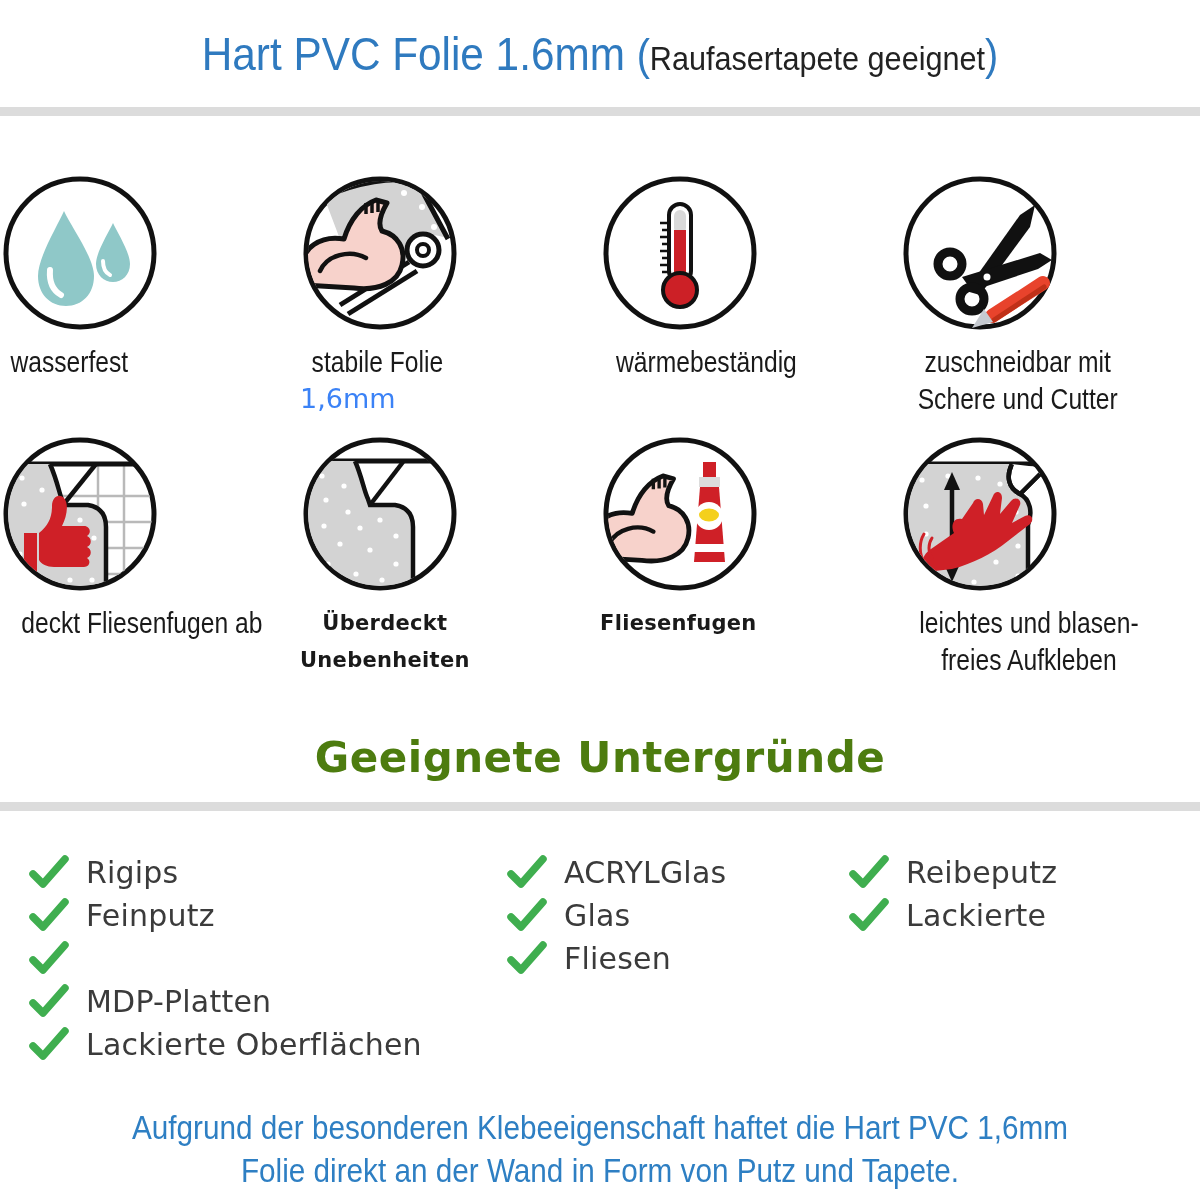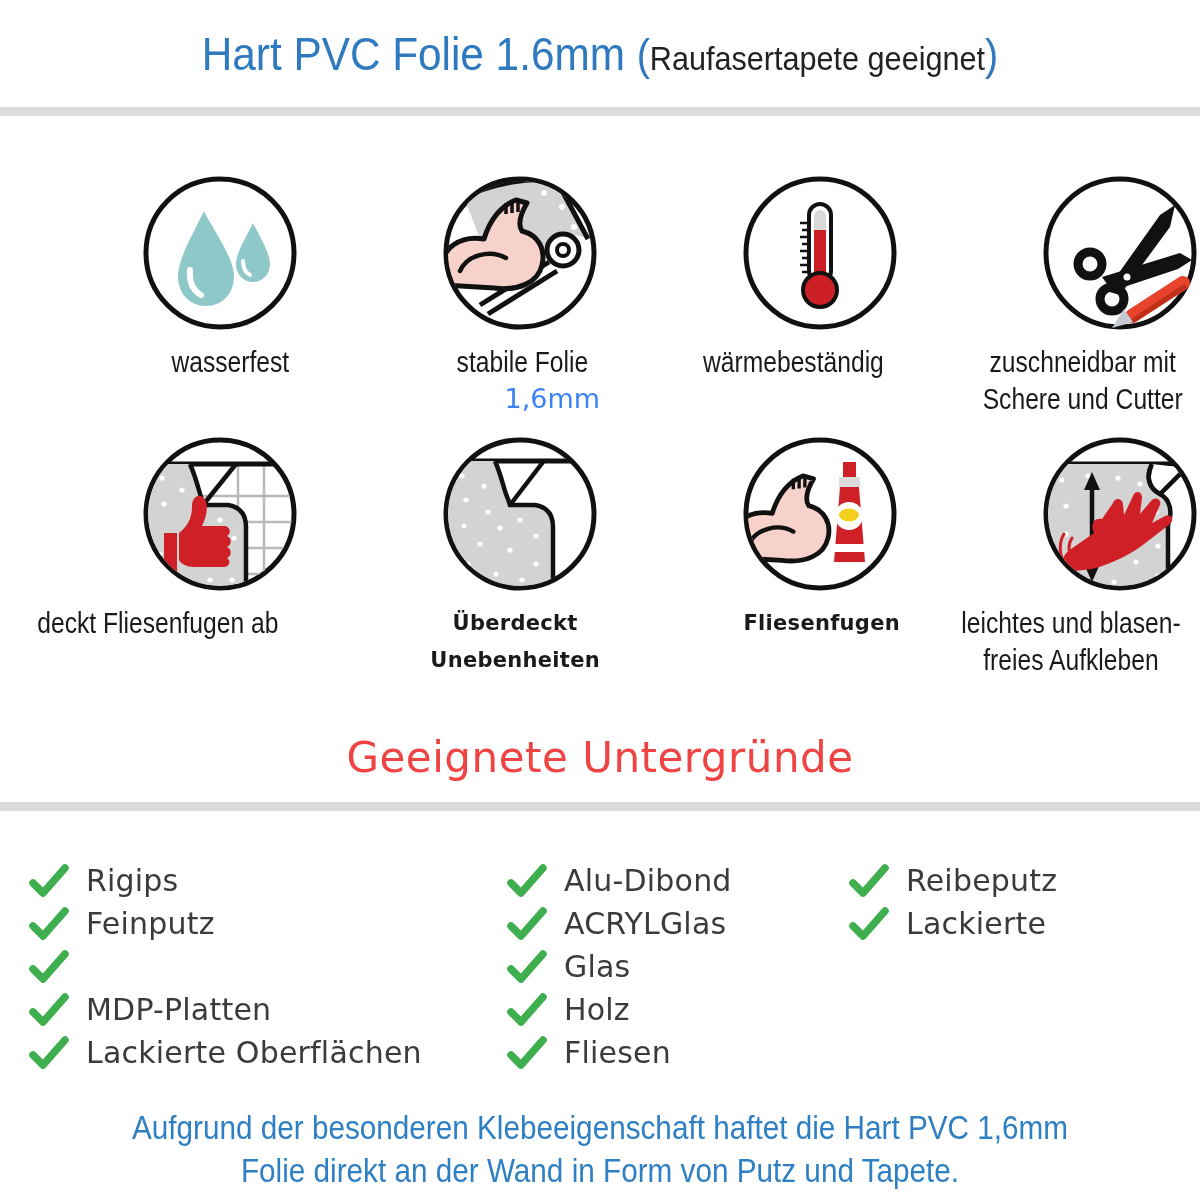--- a/index.html
+++ b/index.html
@@ -18,48 +18,48 @@
   .title .t-sub{font-size:34px;color:#222222;}
   
   .divider{height:9px;background:#dcdcdc;width:1200px;}
   .divider-1{margin-top:21px;}
   .divider-2{margin-top:17px;}
   
   .features{
     display:grid;grid-template-columns:repeat(4,300px);
     margin-top:57px;
   }
-  .feature{display:flex;flex-direction:column;align-items:flex-end;}
+  .feature{display:flex;flex-direction:column;align-items:flex-start;}
   .feature.row1{height:261px;}
   .icon-wrap{width:160px;height:160px;}
   .icon-wrap svg{display:block;width:160px;height:160px;}
   .f-label{
     margin-top:11px;text-align:center;font-size:29px;line-height:37px;
     color:#1a1a1a;transform:scaleX(0.85);transform-origin:50% 0;
     white-space:nowrap;
   }
   .f-label.geo{
     font-family:"DejaVu Sans",sans-serif;font-weight:700;font-size:21px;
     transform:none;letter-spacing:0.3px;line-height:37px;
   }
   .f-sub{
     margin-top:2px;text-align:center;
     font-family:"DejaVu Sans",sans-serif;font-size:27px;color:#3b82f6;
   }
   
   .substrates-heading{
     margin-top:52px;text-align:center;font-family:"DejaVu Sans",sans-serif;
-    font-weight:400;font-size:42px;line-height:54px;color:#ef4444;letter-spacing:0.5px;
+    font-weight:700;font-size:42px;line-height:54px;color:#4d7c0f;letter-spacing:0.5px;
   }
   .checklist{display:flex;margin-top:44px;padding-left:28px;}
   .check-col{display:flex;flex-direction:column;}
   .col-1{width:478px;}
   .col-2{width:342px;}
   .col-3{flex:1;}
-  .check-row{display:flex;align-items:flex-end;height:43px;gap:16px;}
+  .check-row{display:flex;align-items:flex-start;height:43px;gap:16px;}
   .check-icon{width:42px;height:34px;flex:0 0 42px;}
   .check-icon svg{display:block;width:42px;height:34px;}
   .check-label{
     font-family:"DejaVu Sans",sans-serif;font-size:30px;color:#3b3b3b;
     white-space:nowrap;letter-spacing:0.2px;
   }
   
   .footer{
     margin-top:36px;text-align:center;color:#2e7fc3;
     font-size:33px;line-height:43px;
@@ -371,45 +371,29 @@
     </div>
   </div>
 
   <div class="check-col col-2">
     <div class="check-row">
       <span class="check-icon">
           <svg viewBox="0 0 40 34">
             <path d="M4 19 L14 29 L36 4" fill="none" stroke="#3fae4f" stroke-width="7.5" stroke-linecap="round" stroke-linejoin="round"></path>
           </svg>
         </span>
-      <span class="check-label">Alu-Dibond</span>
-    </div>
-    <div class="check-row">
-      <span class="check-icon">
-          <svg viewBox="0 0 40 34">
-            <path d="M4 19 L14 29 L36 4" fill="none" stroke="#3fae4f" stroke-width="7.5" stroke-linecap="round" stroke-linejoin="round"></path>
-          </svg>
-        </span>
       <span class="check-label">ACRYLGlas</span>
     </div>
     <div class="check-row">
       <span class="check-icon">
           <svg viewBox="0 0 40 34">
             <path d="M4 19 L14 29 L36 4" fill="none" stroke="#3fae4f" stroke-width="7.5" stroke-linecap="round" stroke-linejoin="round"></path>
           </svg>
         </span>
       <span class="check-label">Glas</span>
-    </div>
-    <div class="check-row">
-      <span class="check-icon">
-          <svg viewBox="0 0 40 34">
-            <path d="M4 19 L14 29 L36 4" fill="none" stroke="#3fae4f" stroke-width="7.5" stroke-linecap="round" stroke-linejoin="round"></path>
-          </svg>
-        </span>
-      <span class="check-label">Holz</span>
     </div>
     <div class="check-row">
       <span class="check-icon">
           <svg viewBox="0 0 40 34">
             <path d="M4 19 L14 29 L36 4" fill="none" stroke="#3fae4f" stroke-width="7.5" stroke-linecap="round" stroke-linejoin="round"></path>
           </svg>
         </span>
       <span class="check-label">Fliesen</span>
     </div>
   </div>

